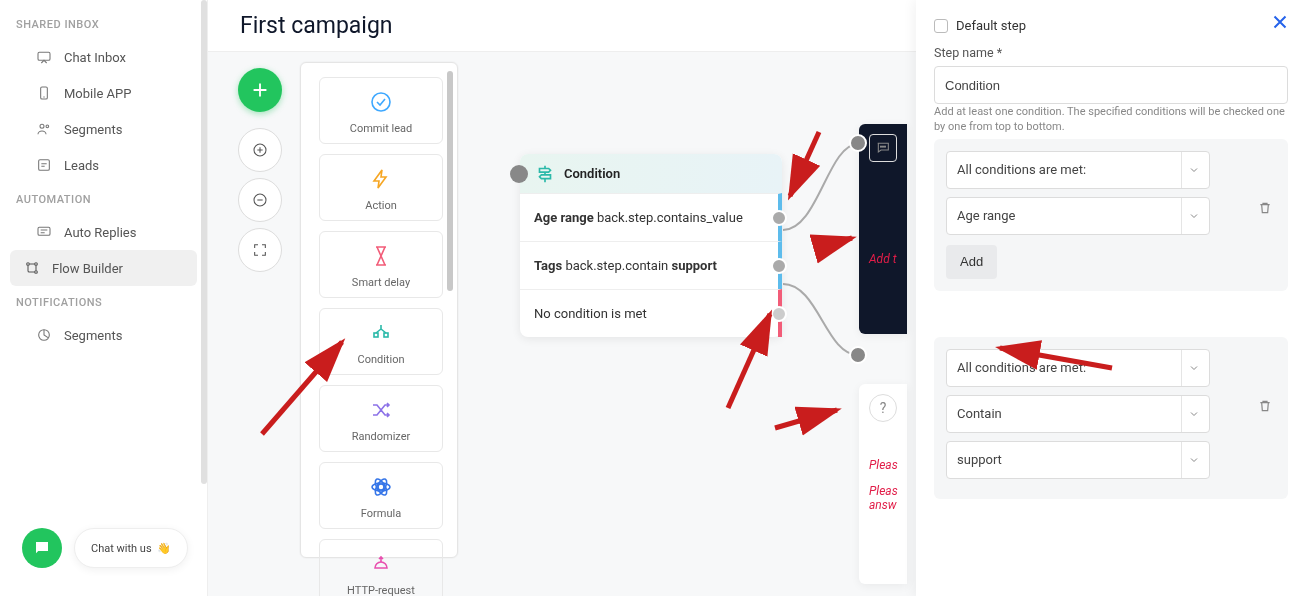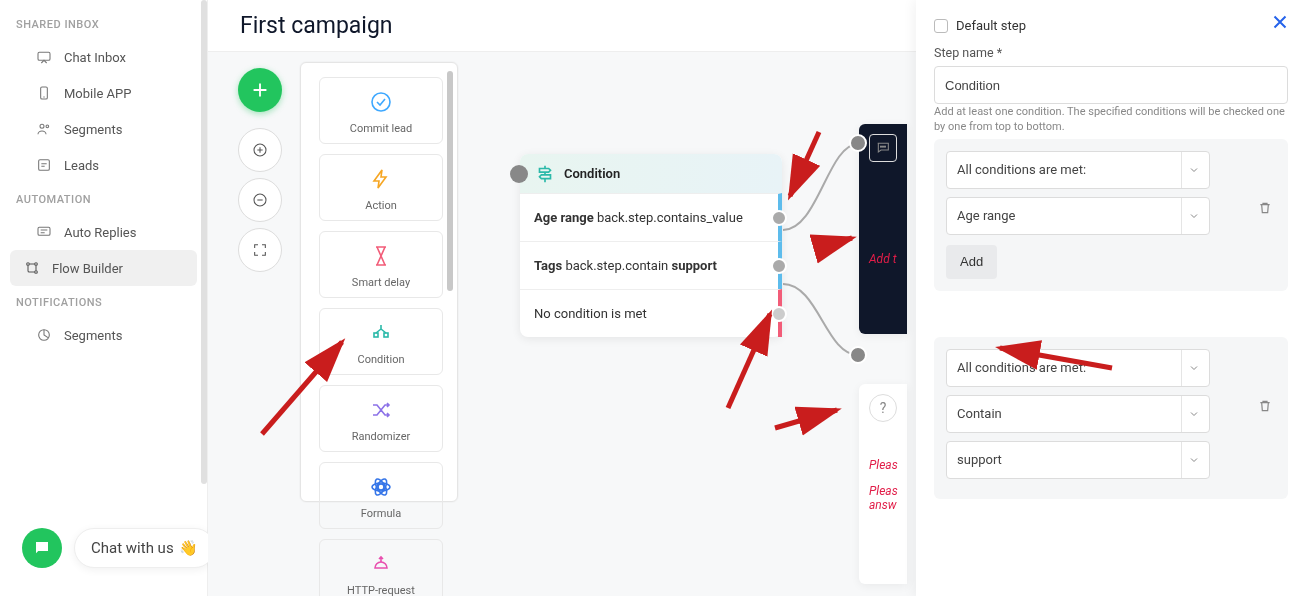--- a/index.html
+++ b/index.html
@@ -13,41 +13,41 @@
   .sidebar-item .si-icon { width: 16px; height: 16px; flex-shrink: 0; display:flex; align-items:center; justify-content:center; }
   .sidebar-item .si-icon svg { width: 16px; height: 16px; stroke: #777; fill: none; stroke-width: 1.6; }
   .sidebar-item.active .si-icon svg { stroke: #555; }
   .badge-new { background: #22c55e; color: #fff; font-size: 9px; padding: 2px 6px; border-radius: 8px; margin-left: auto; font-weight:600; }
   
   .scrollbar-right { position:absolute; right:0; top:0; width:6px; height:484px; background:#ccc; border-radius:3px; opacity:0.6;}
   
   
   .chat-fab { position: absolute; left: 22px; bottom: 28px; width: 40px; height: 40px; background: #22c55e; border-radius: 50%; display:flex; align-items:center; justify-content:center; }
   .chat-fab svg { width:18px; height:18px; fill:#fff; }
-  .chat-pill { position: absolute; left: 74px; bottom: 28px; height: 40px; background: #fff; border: 1px solid #eee; border-radius: 20px; box-shadow: 0 2px 8px rgba(0,0,0,0.06); display:flex; align-items:center; padding: 0 16px; gap:6px; font-size:15px; color:#444; }
+  .chat-pill { position: absolute; left: 74px; bottom: 28px; height: 40px; background: #fff; border: 1px solid #eee; border-radius: 20px; box-shadow: 0 2px 8px rgba(0,0,0,0.06); display:flex; align-items:center; padding: 0 16px; gap:6px; font-size:11px; color:#444; }
   
   
   .header { position: absolute; left: 208px; right: 0; top: 0; height: 52px; border-bottom: 1px solid #eee; display:flex; align-items:center; padding: 0 24px 0 32px; }
   .header-title { font-size: 23px; color: #0f172a; }
   
   
   .canvas { position: absolute; left: 208px; right: 0; top: 52px; bottom: 0; background: #f7f8f9; overflow:hidden; }
   
   
   .ctrl { position:absolute; left:30px; width:44px; height:44px; border-radius:50%; display:flex; align-items:center; justify-content:center; cursor:pointer; }
   .ctrl-add { top:16px; background:#22c55e; box-shadow: 0 2px 6px rgba(34,197,94,0.4); }
   .ctrl-add svg { width:22px; height:22px; stroke:#fff; stroke-width:2; }
   .ctrl-plain { border:1px solid #ddd; background:#fff; }
   .ctrl-zoomin { top:76px; }
   .ctrl-zoomout { top:126px; }
   .ctrl-fit { top:176px; }
   .ctrl-plain svg { width:16px; height:16px; stroke:#555; stroke-width:1.6; fill:none; }
   
   
-  .palette { position:absolute; left:92px; top:10px; width:158px; background:#fff; border:1px solid #e5e5e5; border-radius:6px; padding:6px 6px 6px 10px; box-shadow:0 0 0 1px rgba(0,0,0,0.02); height:440px; }
+  .palette { position:absolute; left:92px; top:10px; width:158px; background:#fff; border:1px solid #e5e5e5; border-radius:6px; padding:6px 6px 6px 10px; box-shadow:0 0 0 1px rgba(0,0,0,0.02); height:496px; }
   .palette-scroll { position:absolute; right:4px; top:8px; bottom:8px; width:6px; }
   .palette-scroll-thumb { position:absolute; top:0; width:6px; height:220px; background:#c8c8c8; border-radius:3px; }
   .pal-card { width:124px; margin:8px auto 10px; border:1px solid #e8e8e8; border-radius:6px; padding: 10px 4px 8px; text-align:center; cursor:grab; }
   .pal-card .pal-icon { height:28px; margin-bottom:6px; display:flex; align-items:center; justify-content:center; }
   .pal-card .pal-icon svg { width:24px; height:24px; }
   .pal-card-label { font-size:11px; color:#666; }
   
   
   .node-condition { position:absolute; left:312px; top:102px; width:262px; background:#fff; border-radius:8px; box-shadow:0 2px 10px rgba(0,0,0,0.08); }
   .node-condition-head { position:relative; background:linear-gradient(90deg,#e8f5f0 0%, #e8f3f7 100%); padding:12px 14px 12px 44px; border-radius:8px 8px 0 0; display:flex; align-items:center; gap:8px; }

